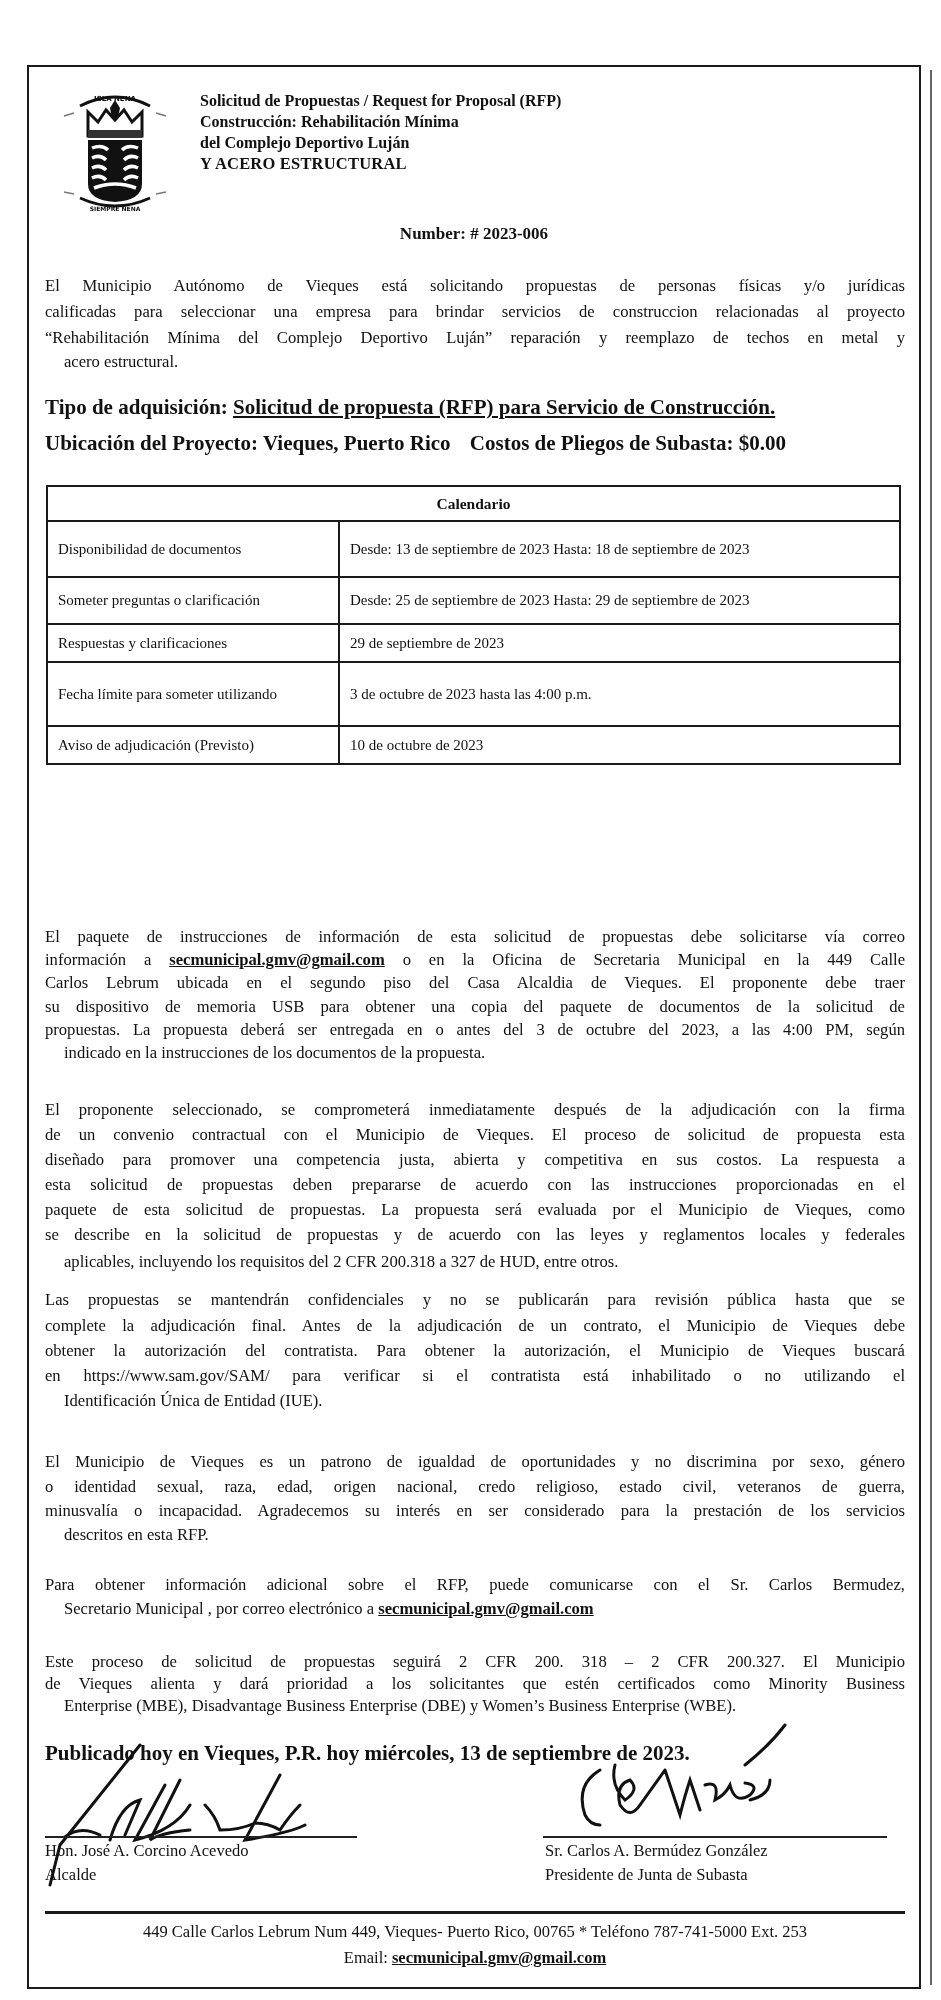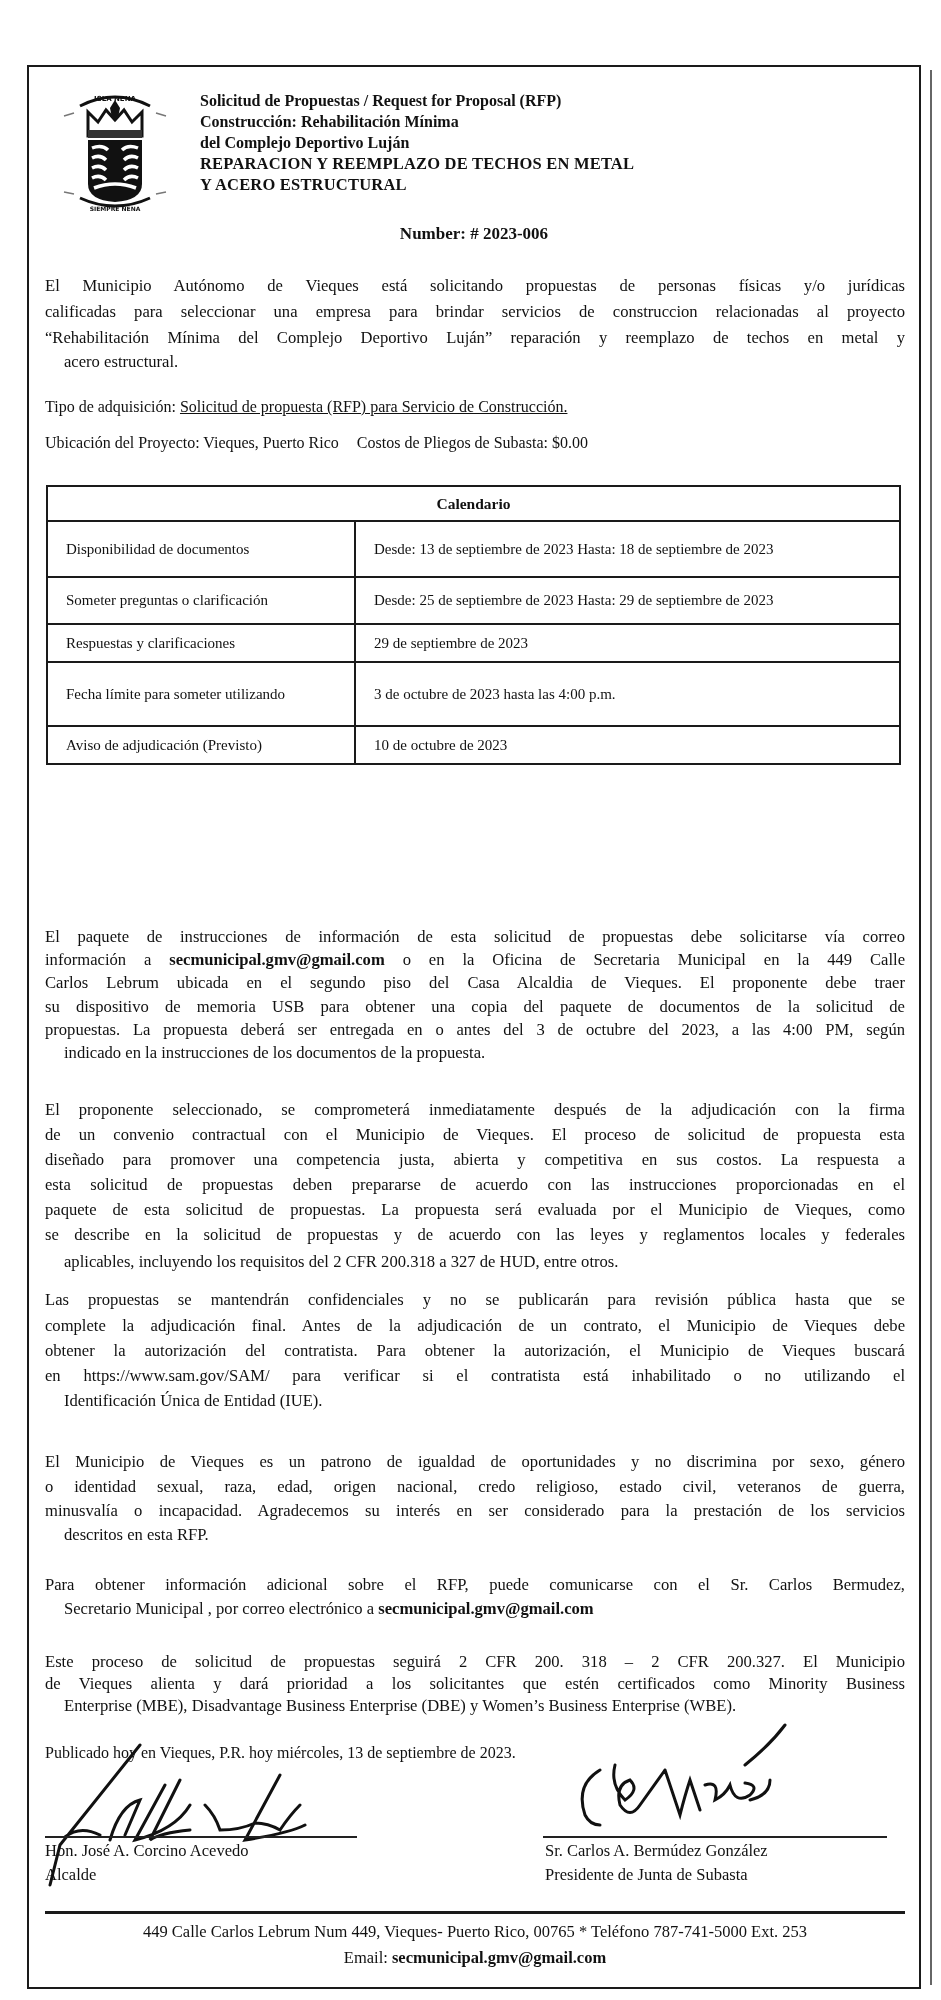--- a/index.html
+++ b/index.html
@@ -8,30 +8,30 @@
   .page-border { position:absolute; left:27px; top:65px; width:894px; height:1924px;
                  border:2px solid #1a1a1a; box-sizing:border-box; }
   .page-shadow { position:absolute; left:930px; top:70px; width:2px; height:1915px; background:#666; }
   .logo { position:absolute; left:58px; top:88px; width:114px; height:124px; }
   .title-block { position:absolute; left:200px; top:90px; width:548px; text-align:left;
                  font-weight:bold; font-size:16px; line-height:21px; }
   .title-block div { white-space:nowrap; }
   .title-block .caps { font-size:16.5px; letter-spacing:0.2px; }
   .number { position:absolute; left:200px; top:224px; width:548px; text-align:center;
             font-weight:bold; font-size:17px; }
-  .line { position:absolute; left:45px; width:860px; font-size:16px; line-height:20px;
-          white-space:nowrap; }
+  .line { position:absolute; left:45px; width:860px; font-size:21px; line-height:20px;
+          white-space:nowrap;font-weight:bold; }
   .jline { position:absolute; left:45px; width:860px; font-size:16.6px; line-height:20px;
            text-align:justify; text-align-last:justify; white-space:normal; height:22px; overflow:hidden; }
   .jline.last { text-align-last:left;margin-left:19px; }
   .u { text-decoration:underline; }
-  .email { font-weight:bold; }
+  .email { font-weight:bold; text-decoration:underline; }
   table.cal { position:absolute; left:46px; top:485px; width:855px; border-collapse:collapse;
               font-size:15px; }
-  table.cal td, table.cal th { border:2px solid #1a1a1a; padding:0 18px; vertical-align:middle; }
+  table.cal td, table.cal th { border:2px solid #1a1a1a; padding:0 10px; vertical-align:middle; }
   table.cal th { font-weight:bold; height:33px; font-size:15.5px; text-align:center; }
   table.cal td.label { width:270px; }
   table.cal td.value { line-height:19px; }
   .sig-line { position:absolute; height:2px; background:#222; }
   .sig-name { position:absolute; font-size:16.5px; line-height:24px; white-space:nowrap; }
   .footer-rule { position:absolute; left:45px; top:1911px; width:860px; height:3px; background:#1a1a1a; }
   .footer { position:absolute; left:45px; width:860px; text-align:center; font-size:16.5px; white-space:nowrap; }
   svg.sig { position:absolute; overflow:visible; }
 </style>
 </head>
@@ -51,21 +51,20 @@
   <path d="M34 60 Q44 56 50 62 M64 62 Q70 56 80 60 M34 70 Q42 66 48 72 M66 72 Q72 66 80 70 M34 80 Q42 76 48 82 M66 82 Q72 76 80 80 M34 90 Q42 86 48 92 M66 92 Q72 86 80 90 M36 100 Q57 92 78 100" stroke="#fff" stroke-width="3.5" fill="none"></path>
   <path d="M22 110 Q57 126 92 110" fill="none" stroke="#111" stroke-width="3"></path>
   <text x="57" y="123" font-size="6" text-anchor="middle" font-family="DejaVu Sans, sans-serif" font-weight="bold" fill="#111">SIEMPRE NENA</text>
   <path d="M6 104 l10 2 M98 106 l10 -2" stroke="#777" stroke-width="1.5"></path>
 </svg>
 
 <div class="title-block">
   <div>Solicitud de Propuestas / Request for Proposal (RFP)</div>
   <div>Construcción: Rehabilitación Mínima</div>
   <div>del Complejo Deportivo Luján</div>
-  <div class="caps">REPARACION Y REEMPLAZO DE TECHOS EN METAL</div>
   <div class="caps">Y ACERO ESTRUCTURAL</div>
 </div>
 <div class="number">Number: # 2023-006</div>
 
 <div>
   <div class="jline" style="top:276px">El Municipio Autónomo de Vieques está solicitando propuestas de personas físicas y/o jurídicas</div>
   <div class="jline" style="top:302px">calificadas para seleccionar una empresa para brindar servicios de construccion relacionadas al proyecto</div>
   <div class="jline" style="top:328px">“Rehabilitación Mínima del Complejo Deportivo Luján” reparación y reemplazo de techos en metal y</div>
   <div class="jline last" style="top:352px">acero estructural.</div>
 </div>

